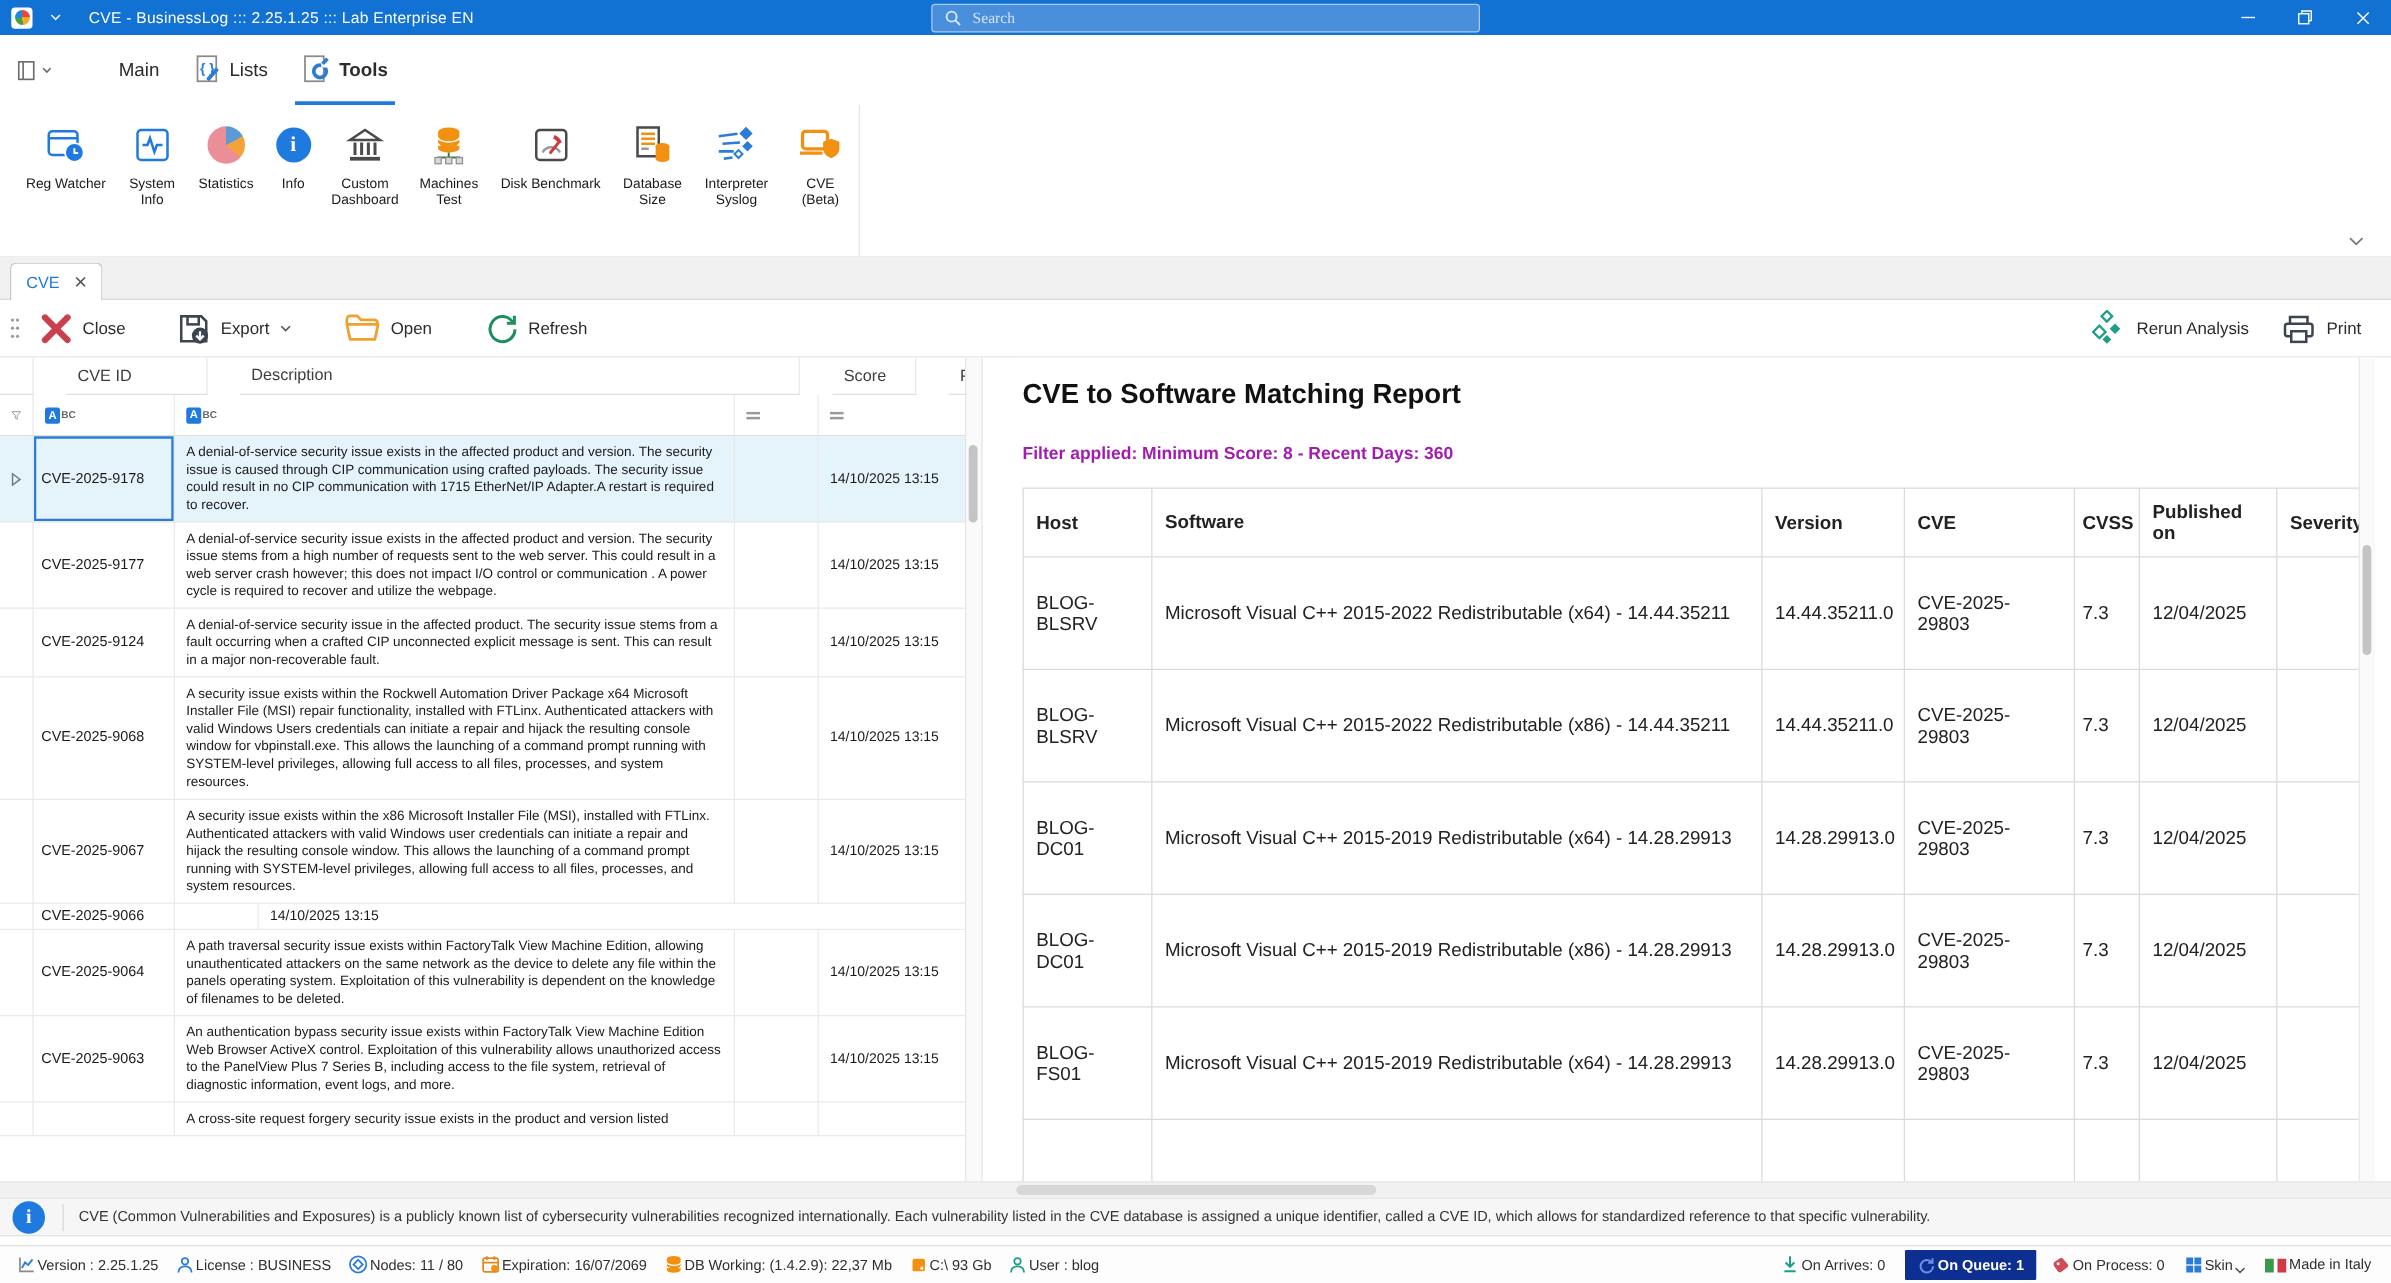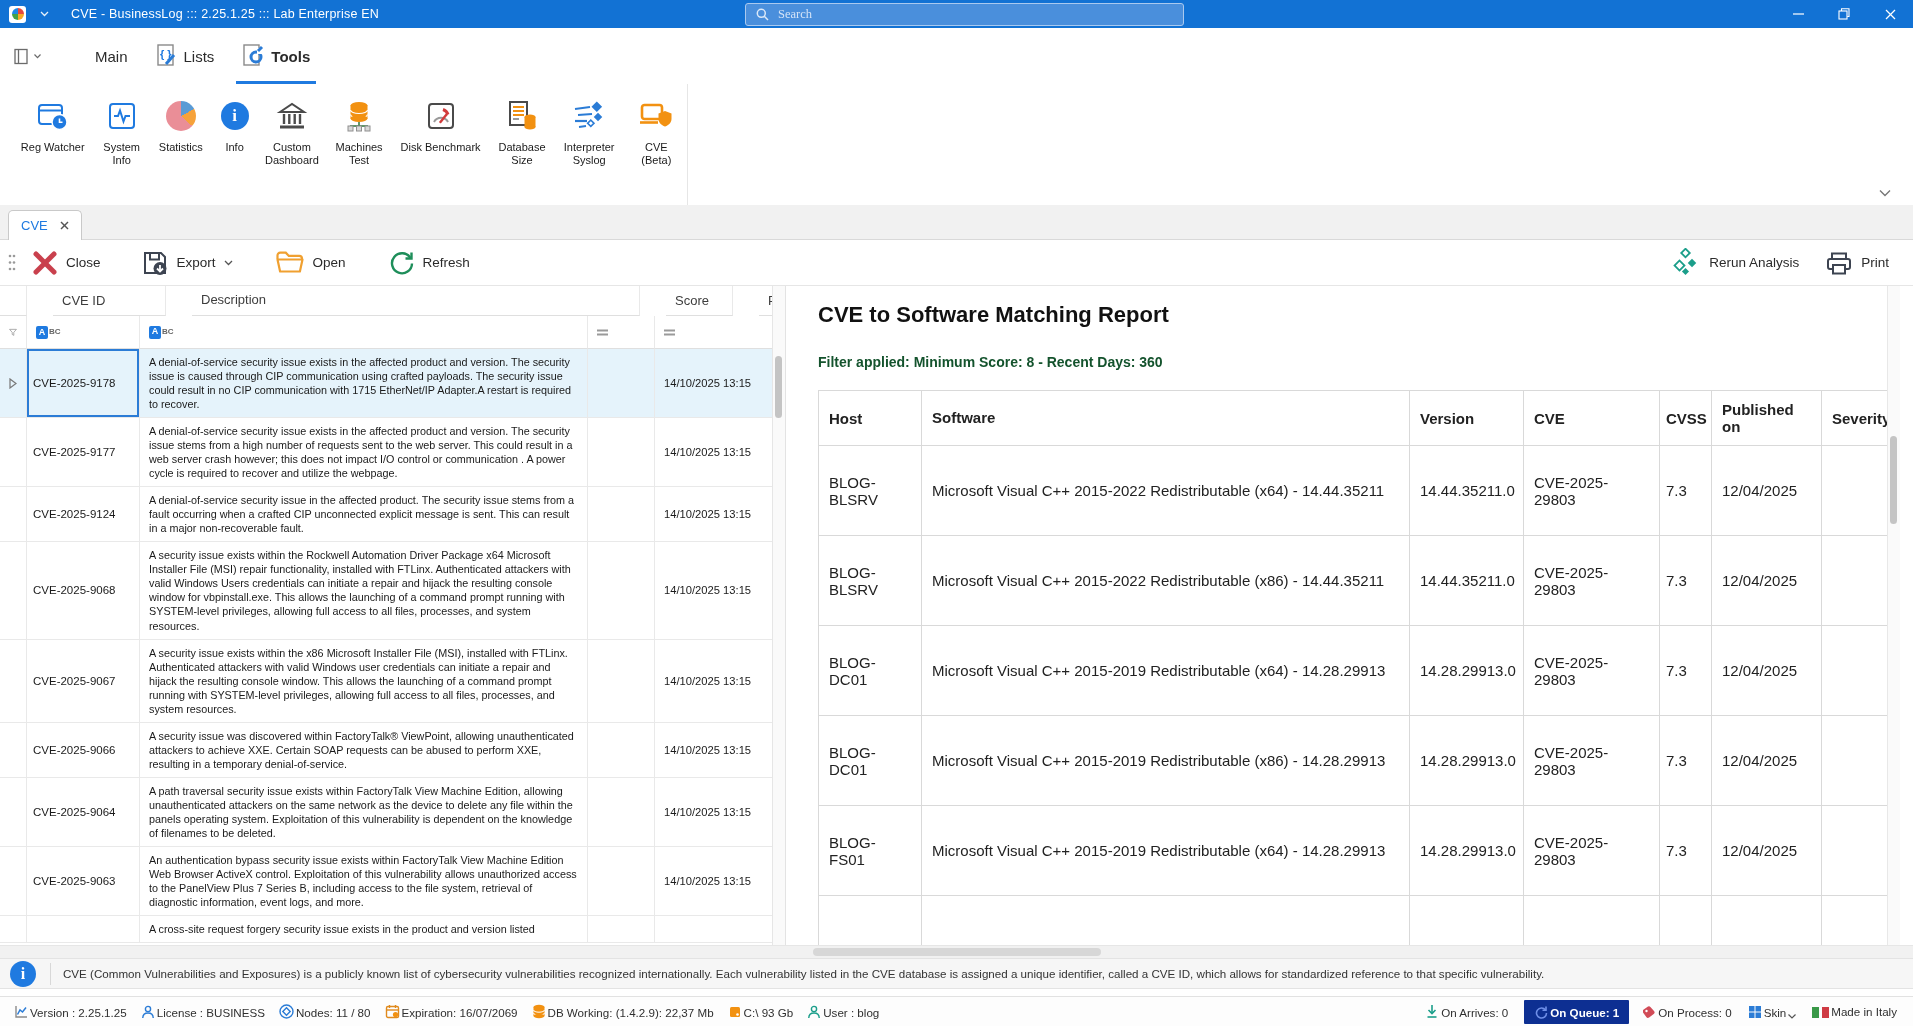--- a/index.html
+++ b/index.html
@@ -74,21 +74,21 @@
   .grow.sel .rowind{visibility:visible;}
   .abc{display:inline-flex;align-items:flex-start;gap:1px;}
   .abc .a{width:12px;height:13px;background:#1f7ae0;color:#fff;font-size:9px;font-weight:bold;display:flex;align-items:center;justify-content:center;border-radius:2px;}
   .abc .bc{font-size:8px;color:#666;font-weight:bold;margin-top:1px;}
   .vscroll{position:absolute;right:0;top:0;width:13px;height:659px;background:#fafafa;border-left:1px solid #e6e6e6;box-sizing:border-box;}
   .vthumb{position:absolute;left:2px;width:7px;border-radius:4px;background:#c4c4c4;}
 
   
   .report{position:absolute;left:812px;top:0;width:1088px;height:659px;overflow:hidden;background:#fff;}
   .rp-title{margin:16px 0 0 6px;font-size:22px;font-weight:bold;color:#111;}
-  .rp-filter{margin:26px 0 0 6px;font-size:14px;font-weight:bold;color:#14532d;}
+  .rp-filter{margin:26px 0 0 6px;font-size:14px;font-weight:bold;color:#a21caf;}
   .rtable{margin:20px 0 0 6px;width:1072px;}
   .rrow{display:flex;}
   .rc{box-sizing:border-box;border:1px solid #d9d9d9;border-left:none;border-top:none;padding:19px 10px;font-size:15px;color:#222;display:flex;align-items:center;}
   .rrow .rc:first-child{border-left:1px solid #d9d9d9;}
   .rhead .rc{border-top:1px solid #d9d9d9;font-weight:bold;height:56px;}
   .rdata .rc{height:90px;}
   .col-host{width:104px;flex:none;}
   .col-sw{width:488px;flex:none;line-height:1.45;}
   .col-ver{width:114px;flex:none;}
   .col-cve{width:136px;flex:none;}
@@ -515,21 +515,20 @@
 
           <div class="grow">
             <div class="gc c-ind">
               <span class="rowind">
                 <svg width="8" height="11" viewBox="0 0 8 11">
                   <polygon points="1,1 7,5.5 1,10" fill="none" stroke="#777" stroke-width="1.2"></polygon>
                 </svg>
               </span>
             </div>
             <div class="gc c-id">CVE-2025-9066</div>
-            <div class="gc c-desc">A security issue was discovered within FactoryTalk® ViewPoint, allowing unauthenticated attackers to achieve XXE. Certain SOAP requests can be abused to perform XXE, resulting in a temporary denial-of-service.</div>
             <div class="gc c-score"></div>
             <div class="gc c-pub">14/10/2025 13:15</div>
           </div>
 
           <div class="grow">
             <div class="gc c-ind">
               <span class="rowind">
                 <svg width="8" height="11" viewBox="0 0 8 11">
                   <polygon points="1,1 7,5.5 1,10" fill="none" stroke="#777" stroke-width="1.2"></polygon>
                 </svg>

